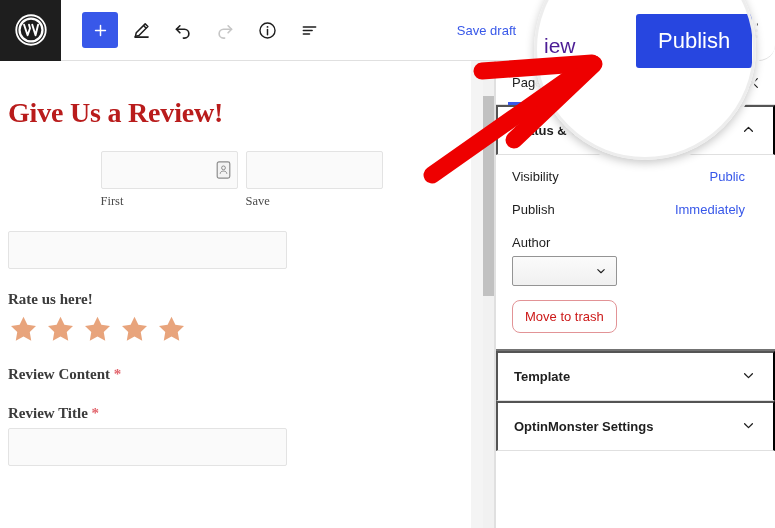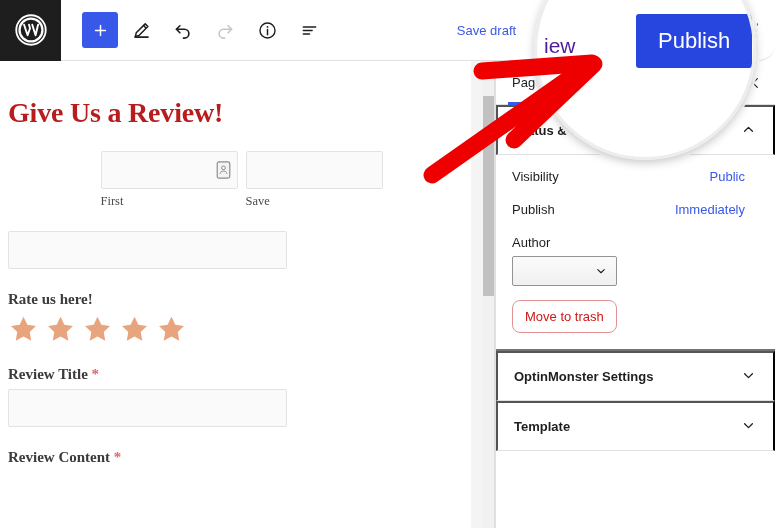--- a/index.html
+++ b/index.html
@@ -304,31 +304,31 @@
             <path fill="#e8a47c" d="M12 2.2l3.1 6.3 6.9 1-5 4.9 1.2 6.9L12 18l-6.2 3.3L7 14.4l-5-4.9 6.9-1z"></path>
           </svg>
         <svg width="31" height="30" viewBox="0 0 24 24">
             <path fill="#e8a47c" d="M12 2.2l3.1 6.3 6.9 1-5 4.9 1.2 6.9L12 18l-6.2 3.3L7 14.4l-5-4.9 6.9-1z"></path>
           </svg>
       </div>
     </div>
 
     <div class="fgroup">
       <div class="field-label">
+        <span>Review Content</span>
+        <span class="req">*</span>
+      </div>
+    </div>
+
+    <div class="fgroup">
+      <div class="field-label">
         <span>Review Title</span>
         <span class="req">*</span>
       </div>
       <div class="input-box wide-input"></div>
-    </div>
-
-    <div class="fgroup">
-      <div class="field-label">
-        <span>Review Content</span>
-        <span class="req">*</span>
-      </div>
     </div>
   </div>
 
   <div class="scroll-gutter"></div>
   <div class="scroll-track"></div>
   <div class="scroll-thumb"></div>
 
   <div class="sidebar">
 
     <div class="sb-tabs">
@@ -361,30 +361,30 @@
       <div class="author-label">Author</div>
       <div class="author-select">
         <svg width="14" height="14" viewBox="0 0 24 24">
           <path d="M6.5 9.5L12 15l5.5-5.5" fill="none" stroke="#1e1e1e" stroke-width="1.9" stroke-linecap="round" stroke-linejoin="round"></path>
         </svg>
       </div>
       <button class="trash-btn">Move to trash</button>
     </div>
 
     <button class="panel-header">
-      <span class="panel-title">OptinMonster Settings</span>
+      <span class="panel-title">Template</span>
       <span class="chev">
         <svg width="17" height="17" viewBox="0 0 24 24">
           <path d="M6.5 9.5L12 15l5.5-5.5" fill="none" stroke="#1e1e1e" stroke-width="1.8" stroke-linecap="round" stroke-linejoin="round"></path>
         </svg>
       </span>
     </button>
 
     <button class="panel-header">
-      <span class="panel-title">Template</span>
+      <span class="panel-title">OptinMonster Settings</span>
       <span class="chev">
         <svg width="17" height="17" viewBox="0 0 24 24">
           <path d="M6.5 9.5L12 15l5.5-5.5" fill="none" stroke="#1e1e1e" stroke-width="1.8" stroke-linecap="round" stroke-linejoin="round"></path>
         </svg>
       </span>
     </button>
   </div>
 
   <div class="lens">
     <div class="lens-inner">

